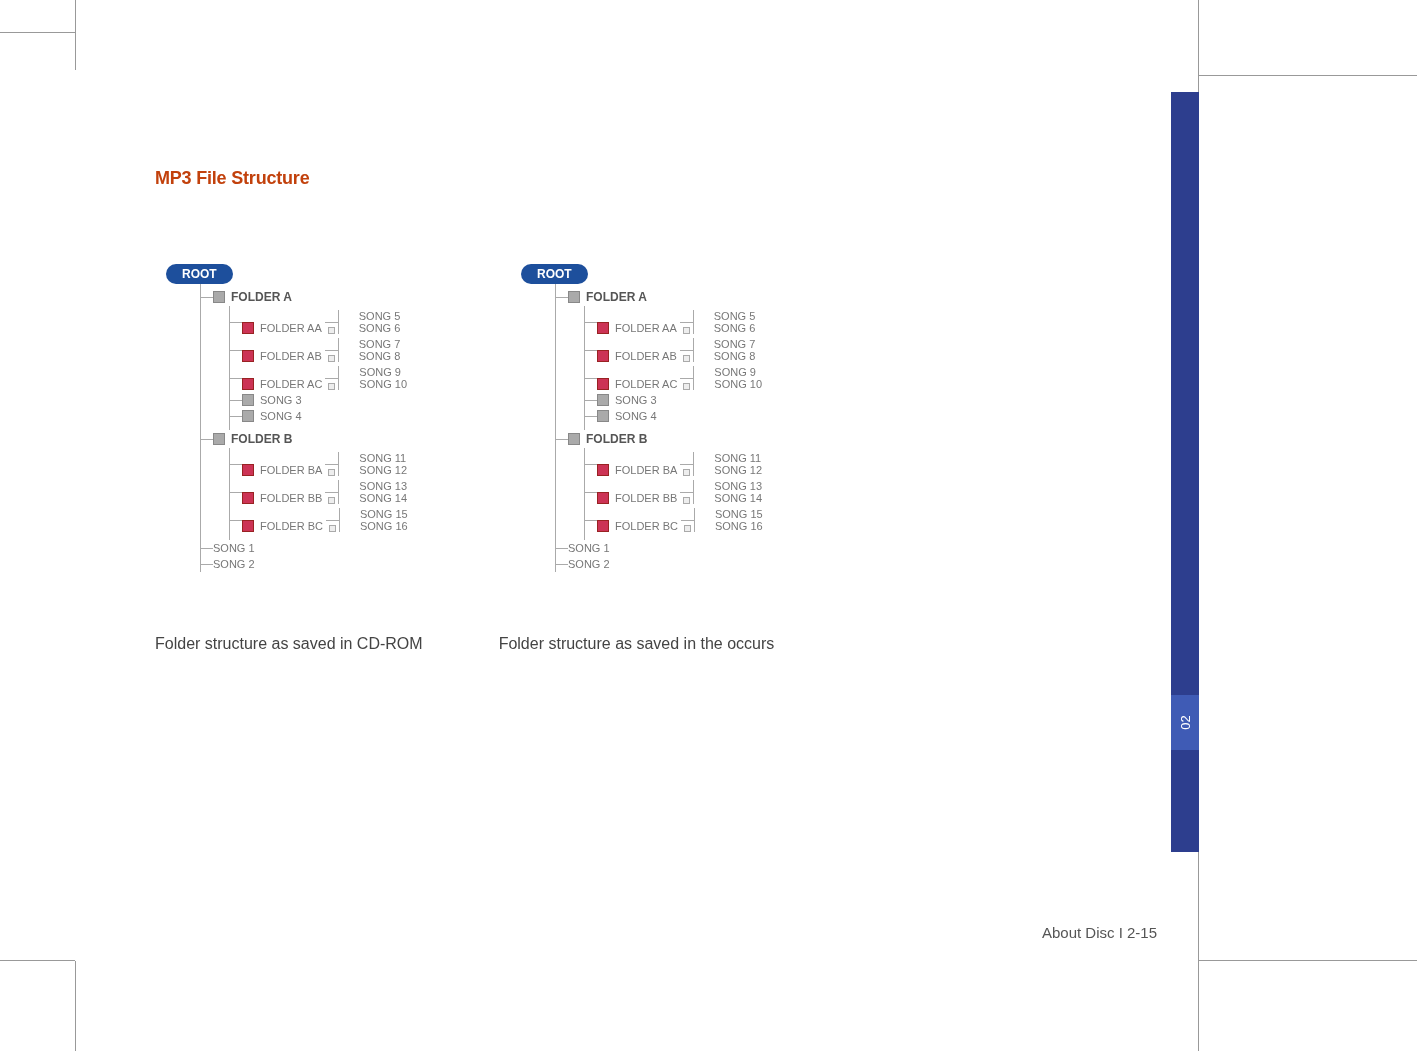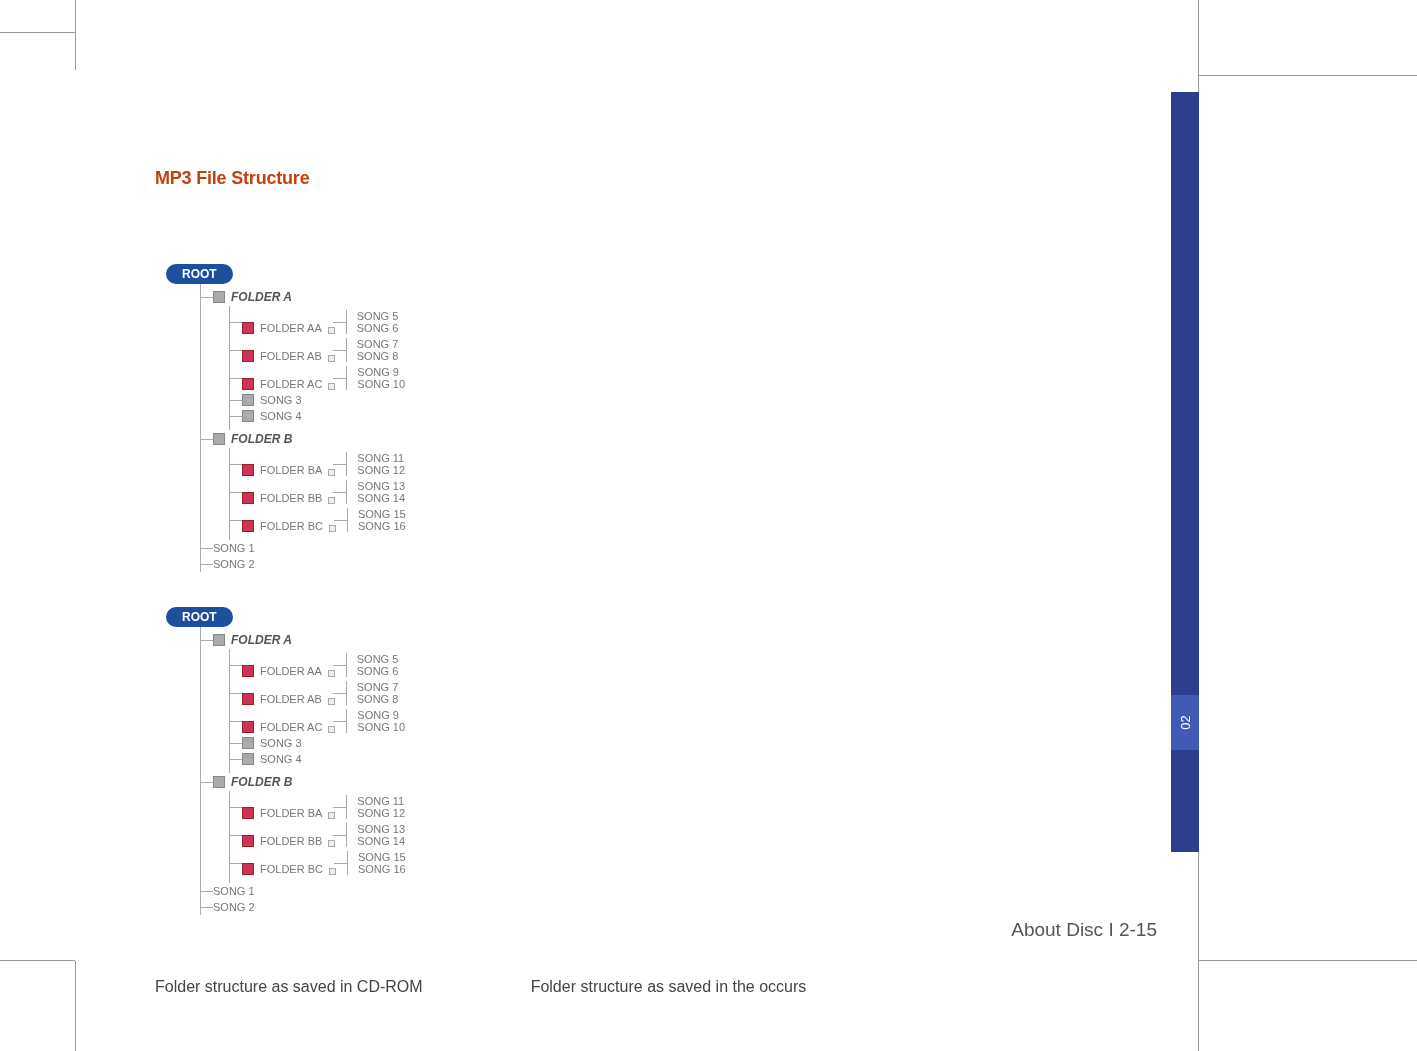--- a/index.html
+++ b/index.html
@@ -6,41 +6,41 @@
     .crop-top-h { position:absolute; left:0; top:32px; width:75px; height:1px; background:#999; }
     .crop-top-v { position:absolute; left:75px; top:0; width:1px; height:70px; background:#999; }
     .crop-right-v { position:absolute; right:218px; top:0; width:1px; height:1051px; background:#999; }
     .crop-right-h { position:absolute; right:0; top:75px; width:218px; height:1px; background:#999; }
     .crop-bottom-h { position:absolute; left:0; bottom:90px; width:75px; height:1px; background:#999; }
     .crop-bottom-v { position:absolute; left:75px; bottom:0; width:1px; height:90px; background:#999; }
     .crop-bottom-right-h { position:absolute; right:0; bottom:90px; width:218px; height:1px; background:#999; }
     .side-bar { position:absolute; right:218px; top:92px; width:28px; height:760px; background:#2d3e8e; }
     .side-tab { position:absolute; right:218px; top:695px; width:28px; height:55px; background:#3f5bb5; display:flex; align-items:center; justify-content:center; }
     .side-tab span { transform: rotate(-90deg); color:#fff; font-size:13px; white-space:nowrap; }
-    .footer { position:absolute; right:260px; bottom:110px; font-size:19px; color:#555; }
+    .footer { position:absolute; right:260px; bottom:110px; font-size:15px; color:#555; }
     .content { position:absolute; left:155px; top:168px; width:1000px; }
     .section-title { color:#c2410c; font-size:18px; font-weight:bold; letter-spacing:-0.2px; }
     .section-desc  { color:#333; font-size:17px; margin-top:6px; }
-    .diagrams { display:flex; gap:25px; margin-top:70px;flex-direction:column; }
+    .diagrams { display:flex; gap:25px; margin-top:70px; }
     .tree-box { width:320px; position:relative; padding:5px; }
     .root-pill { display:inline-block; background:#1d4f9c; color:#fff; font-size:12px; font-weight:bold; padding:3px 16px; border-radius:10px; margin-left:6px; }
-    .folder-label { font-weight:bold; font-size:12px; color:#555;font-style:italic; }
+    .folder-label { font-weight:bold; font-size:12px; color:#555; }
     .sub-label { font-size:11px; color:#777; }
     .song-label { font-size:11px; color:#777; }
     .bullet { width:10px; height:10px; background:#aaa; border:1px solid #888; margin-right:6px; display:inline-block; }
-    .songs-right { margin-left:8px; padding-left:10px; border-left:1px solid #aaa; display:inline-flex; flex-direction:column; gap:0px; position:relative; }
+    .songs-right { margin-left:0; padding-left:20px; border-left:1px solid #aaa; display:inline-flex; flex-direction:column; gap:0px; position:relative; }
     .songs-right::before { content:""; position:absolute; left:-14px; top:50%; width:14px; height:1px; background:#aaa; }
     .lvl1-block { border-left:1px solid #aaa; margin-left:40px; padding:4px 0 0 0; }
     .lvl2-block { border-left:1px solid #aaa; margin-left:28px; padding:2px 0 6px 0; }
     .folder-line { display:flex; align-items:center; padding:2px 0 2px 12px; position:relative; }
     .folder-line::before { content:""; position:absolute; left:0; top:50%; width:12px; height:1px; background:#aaa; }
     .sub-line { display:flex; align-items:flex-end; padding:2px 0 2px 12px; position:relative; }
     .sub-line::before { content:""; position:absolute; left:0; top:50%; width:12px; height:1px; background:#aaa; }
     .caption { font-size:16px; color:#444; margin-top:28px; }
-    .two-captions { display:flex; gap:108px; margin-top:30px; }
+    .two-captions { display:flex; gap:76px; margin-top:30px; }
     .red-bullet { width:10px; height:10px; background:#c35; border:1px solid #922; margin-right:6px; display:inline-block; }
     .arrow { width:5px; height:5px; border:1px solid #aaa; background:#eee; margin-left:6px; margin-right:3px; display:inline-block; }
   </style>
 </head>
 <body>
 
 <div class="crop-top-h"></div>
 <div class="crop-top-v"></div>
 <div class="crop-right-v"></div>
 <div class="crop-right-h"></div>

